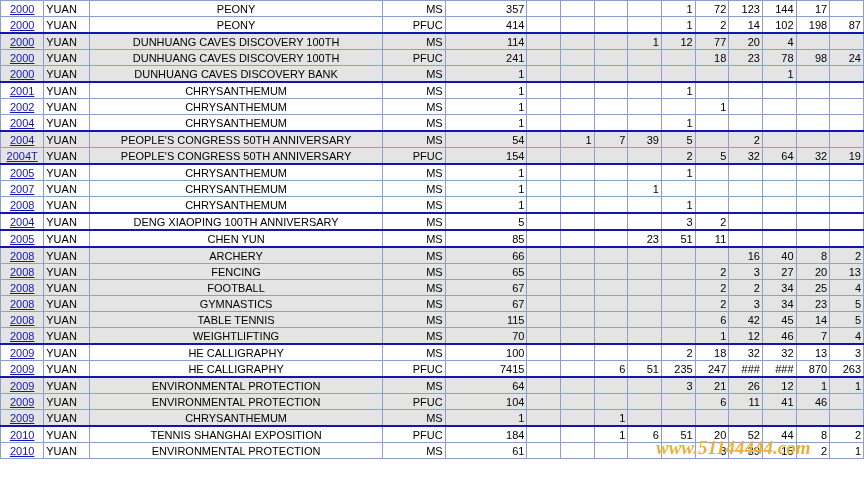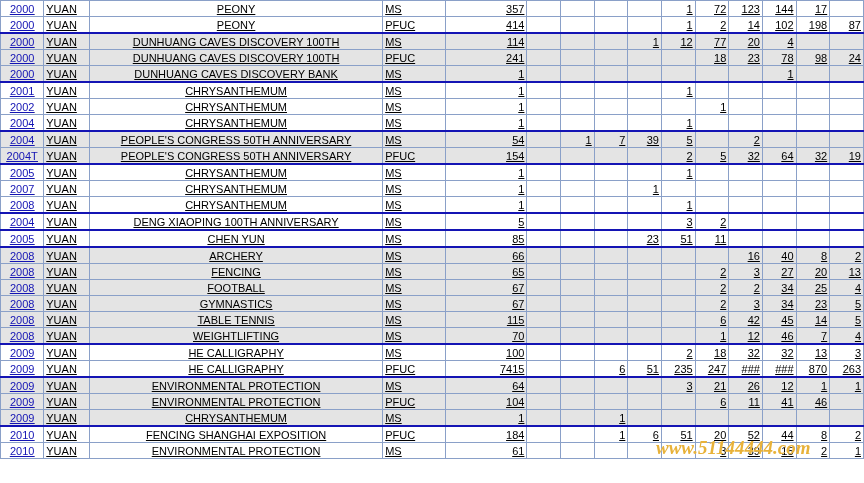--- a/index.html
+++ b/index.html
@@ -11,21 +11,20 @@
     width: 864px;
     height: 483px;
     overflow: hidden;
     font-family: "Liberation Sans", sans-serif;
   }
   #sheet {
     position: relative;
     width: 864px;
     height: 483px;
     overflow: hidden;
-    text-decoration: underline;
   }
   table.grid {
     border-collapse: collapse;
     table-layout: fixed;
     width: 864px;
     font-size: 11px;
     color: #000000;
   }
   table.grid td {
     border: 1px solid #8aa0c8;
@@ -45,21 +44,21 @@
 
   
   .year {
     color: #1414b4;
     text-decoration: underline;
     text-align: center;
     font-weight: normal;
   }
   .cur { text-align: left; }
   .nm  { text-align: center; }
-  .tp  { text-align: left; }
+  .tp  { text-align: right; }
   .qty { text-align: right; }
   .num { text-align: right; }
 
   
   tr.shade td { background: #e4e4e4; }
   tr.plain td { background: #ffffff; }
 
   
   tr.sep-top td { border-top: 2px solid #1414b4; }
 
@@ -538,21 +537,21 @@
           <td class="num"></td>
           <td class="num"></td>
           <td class="num"></td>
           <td class="num"></td>
           <td class="num"></td>
           <td class="num"></td>
         </tr>
         <tr class="plain sep-top">
           <td class="year">2010</td>
           <td class="cur">YUAN</td>
-          <td class="nm">FENCING SHANGHAI EXPOSITION</td>
+          <td class="nm">TENNIS SHANGHAI EXPOSITION</td>
           <td class="tp">PFUC</td>
           <td class="qty">184</td>
           <td class="num"></td>
           <td class="num"></td>
           <td class="num">1</td>
           <td class="num">6</td>
           <td class="num">51</td>
           <td class="num">20</td>
           <td class="num">52</td>
           <td class="num">44</td>

